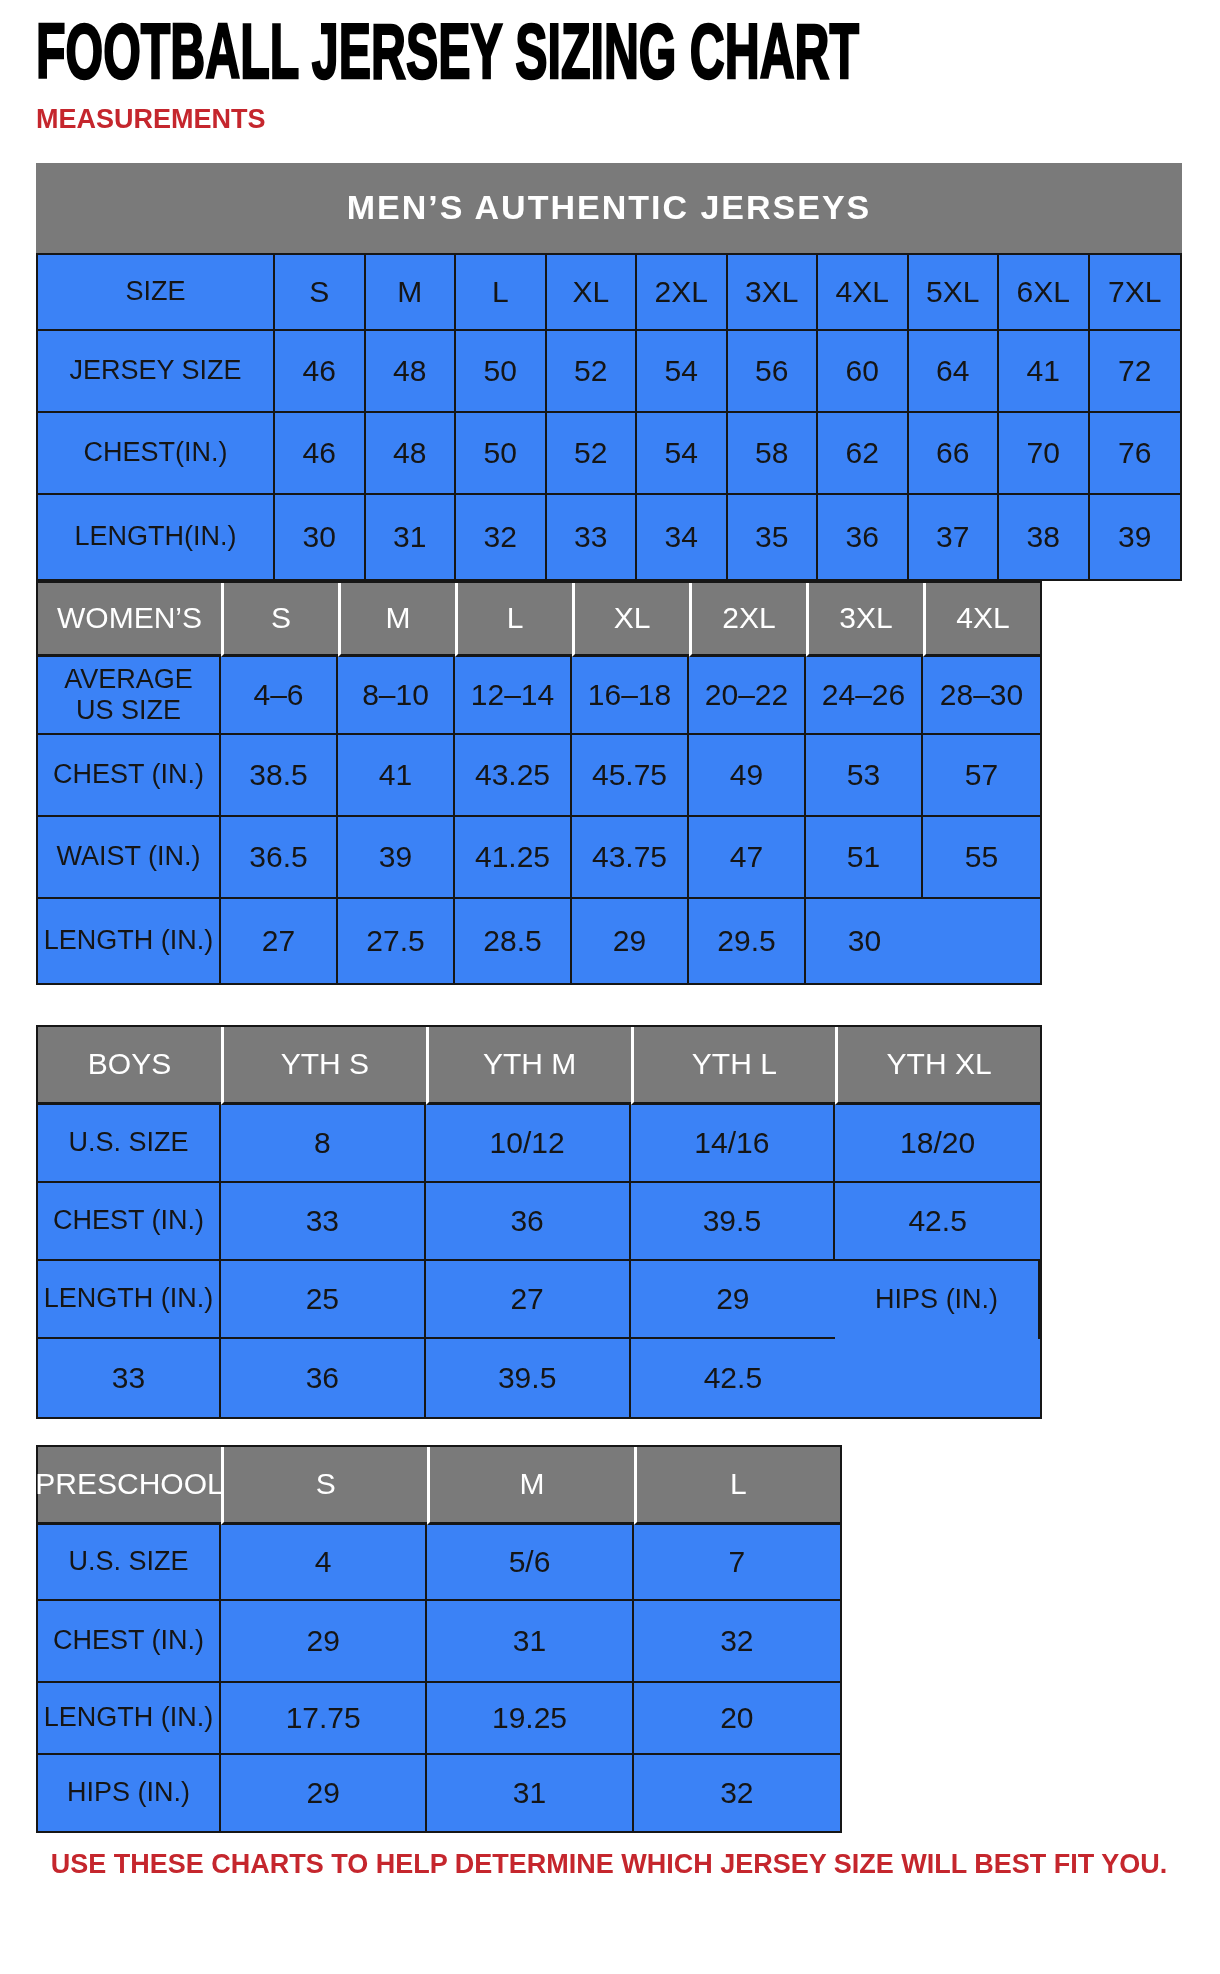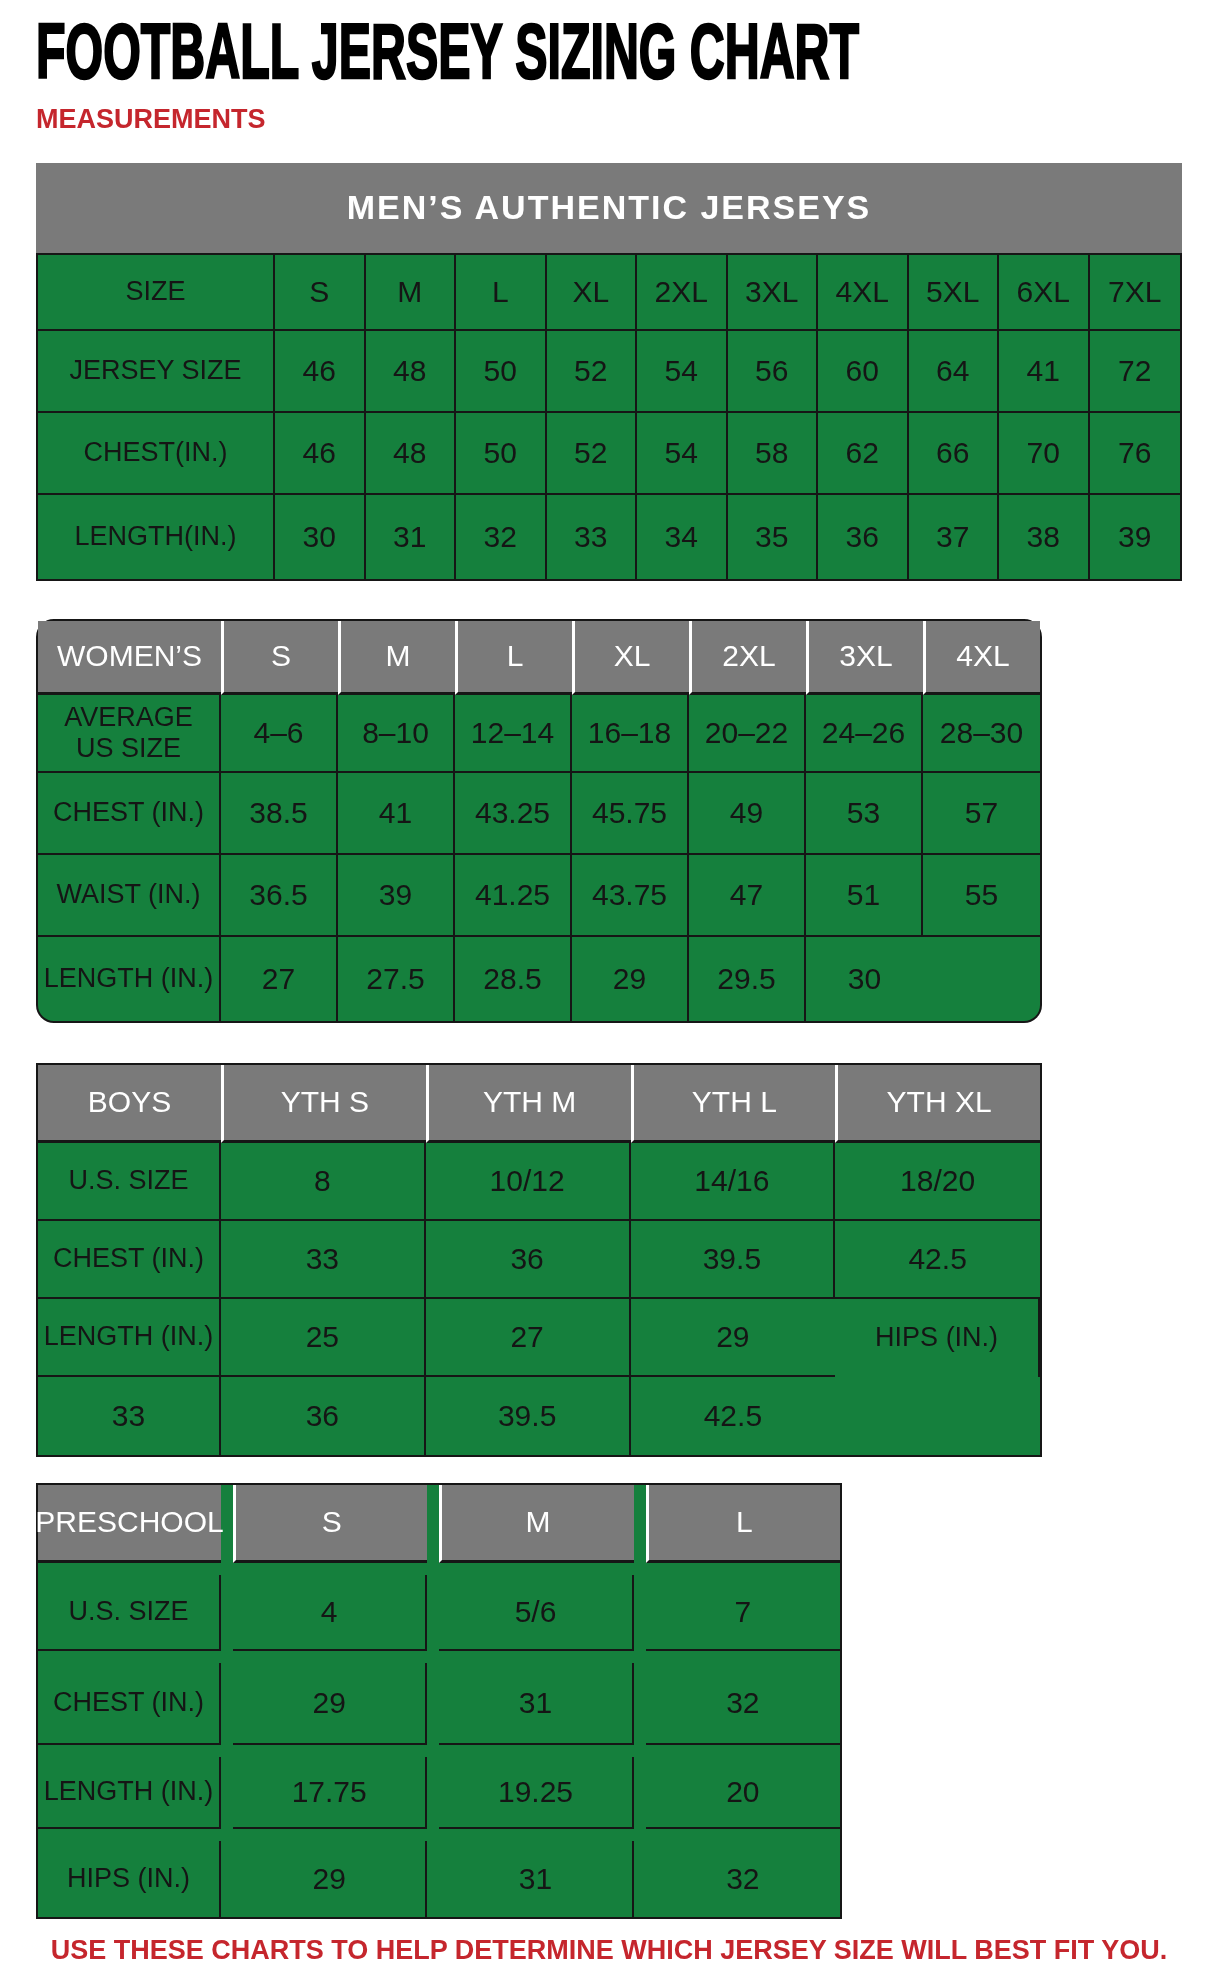--- a/index.html
+++ b/index.html
@@ -22,21 +22,21 @@
   }
   .note{
     margin-top:14px;color:var(--red);font-size:27px;font-weight:700;line-height:1.3;
   }
   .banner{
     margin-top:26px;width:1146px;height:90px;background:var(--gray);
     color:#fff;display:flex;align-items:center;justify-content:center;
     font-size:34px;letter-spacing:2px;font-weight:700;
   }
   .tbl{
-    display:grid;border:2px solid var(--bd);background:#15803d;
+    display:grid;border:2px solid var(--bd);background:#3b82f6;
   }
   .cell{
     display:flex;align-items:center;justify-content:center;text-align:center;
     white-space:pre-line;font-size:30px;line-height:1.15;
     border-right:2px solid var(--bd);border-bottom:2px solid var(--bd);
     padding:0 4px;
   }
   .cell.last-col{border-right:none;}
   .cell.last-row{border-bottom:none;}
   .lcell{font-size:27px;}
@@ -44,35 +44,33 @@
     background:var(--gray);color:#fff;font-size:30px;
     border-right:none;border-bottom:3px solid var(--bd);
   }
   .hcell + .hcell{border-left:3px solid #fff;}
   .tbl-mens{
     width:1146px;
     grid-template-columns:237px repeat(10,1fr);
     grid-template-rows:76px 82px 82px 84px;
   }
   .tbl-womens{
-    margin-top:38px;width:1006px;
+    width:1006px;
     grid-template-columns:183px repeat(7,1fr);
     grid-template-rows:74px 78px 82px 82px 84px;
-    border-radius:18px;
   }
   .tbl-boys{
     margin-top:40px;width:1006px;
     grid-template-columns:183px repeat(4,1fr);
     grid-template-rows:78px 78px 78px 78px 78px;
   }
   .tbl-pre{
     margin-top:26px;width:806px;
     grid-template-columns:183px repeat(3,1fr);
     grid-template-rows:78px 76px 82px 72px 76px;
-    gap:12px;
   }
   .footer{
     margin-top:16px;width:1146px;text-align:center;
     color:var(--red);font-size:27px;font-weight:700;
   }
 </style>
 </head>
 <body>
 
 <div class="page">

